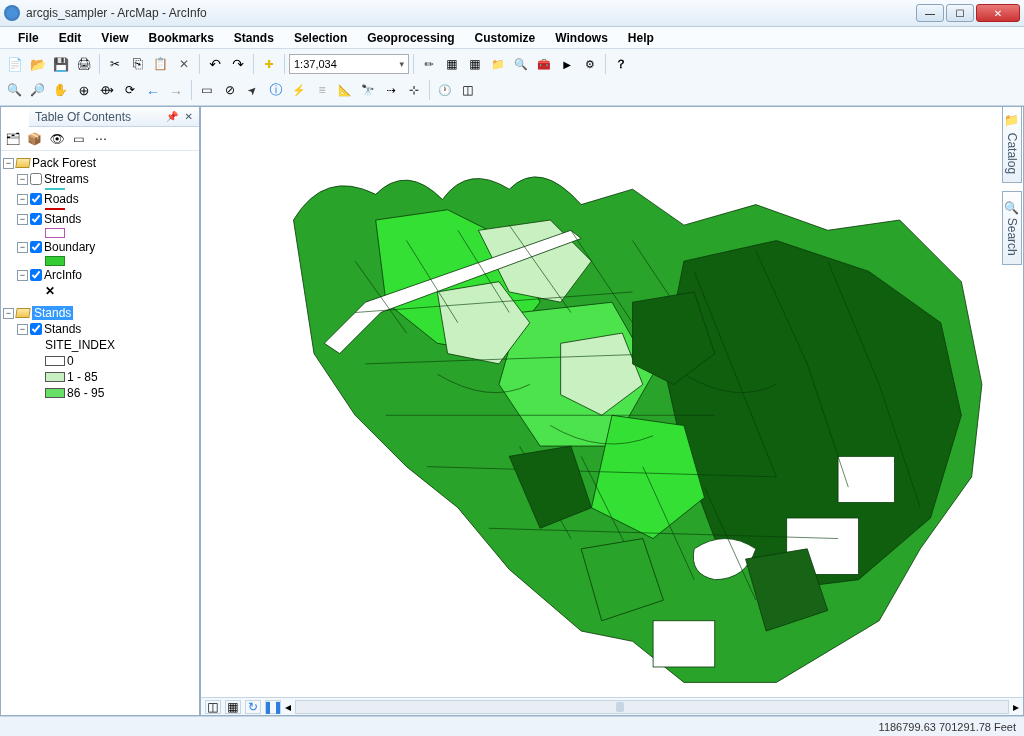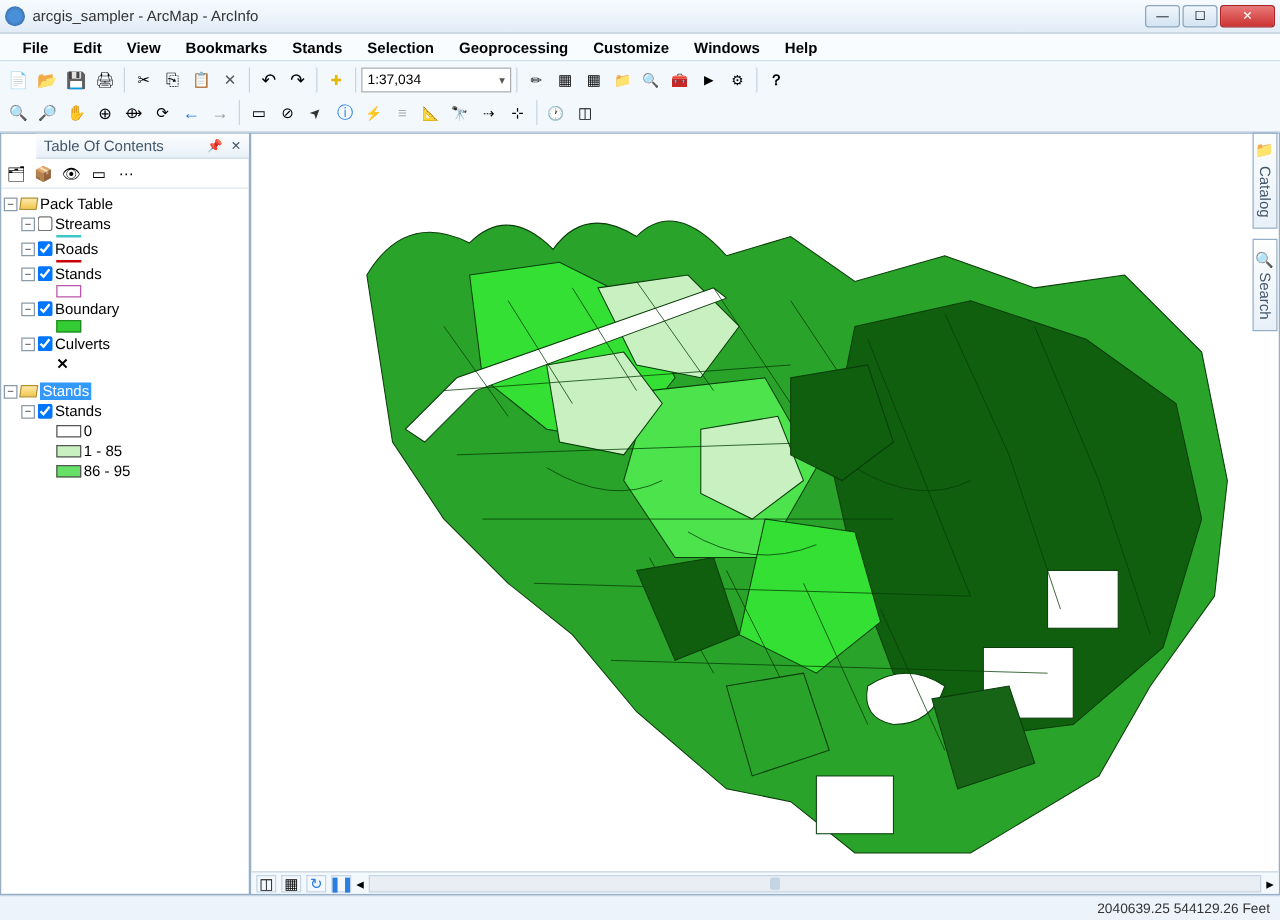--- a/index.html
+++ b/index.html
@@ -178,21 +178,21 @@
       <div class="toc-tb">📦</div>
       <div class="toc-tb">👁</div>
       <div class="toc-tb">▭</div>
       <div class="toc-tb">⋯</div>
     </div>
     <div class="toc-tree">
 
       <div class="tree-node">
         <span class="exp">−</span>
         <span class="df-icon"></span>
-        <span>Pack Table</span>
+        <span>Pack Forest</span>
       </div>
 
       <div class="tree-node" style="padding-left:14px">
         <span class="exp">−</span>
         <input type="checkbox" class="chk" style="">
         <span>Streams</span>
       </div>
       <div class="tree-node" style="padding-left:42px">
         <span style="width:20px;height:2px;background:#3cc8c8;display:inline-block"></span>
       </div>
@@ -220,36 +220,39 @@
         <input type="checkbox" class="chk" checked="" style="">
         <span>Boundary</span>
       </div>
       <div class="tree-node" style="padding-left:42px">
         <span class="swatch" style="background:#33cc33;border-color:#228822"></span>
       </div>
 
       <div class="tree-node" style="padding-left:14px">
         <span class="exp">−</span>
         <input type="checkbox" class="chk" checked="" style="">
-        <span>Culverts</span>
+        <span>ArcInfo</span>
       </div>
       <div class="tree-node" style="padding-left:42px">
         <span style="font-weight:bold">✕</span>
       </div>
 
       <div class="tree-node" style="margin-top:6px">
         <span class="exp">−</span>
         <span class="df-icon"></span>
         <span class="selected">Stands</span>
       </div>
 
       <div class="tree-node" style="padding-left:14px">
         <span class="exp">−</span>
         <input type="checkbox" class="chk" checked="" style="">
         <span>Stands</span>
+      </div>
+      <div class="tree-node" style="padding-left:42px">
+        <span>SITE_INDEX</span>
       </div>
       <div class="tree-node" style="padding-left:42px">
         <span class="swatch" style="background:#ffffff"></span>
         <span>0</span>
       </div>
       <div class="tree-node" style="padding-left:42px">
         <span class="swatch" style="background:#c8f0c1"></span>
         <span>1 - 85</span>
       </div>
       <div class="tree-node" style="padding-left:42px">
@@ -317,14 +320,14 @@
     <span>📁</span>
     <span>Catalog</span>
   </div>
   <div class="right-tab">
     <span>🔍</span>
     <span>Search</span>
   </div>
 </div>
 
 <div class="status-bar">
-  <span class="coords">2040639.25 544129.26 Feet</span>
+  <span class="coords">1186799.63 701291.78 Feet</span>
 </div>
 
 </body></html>

